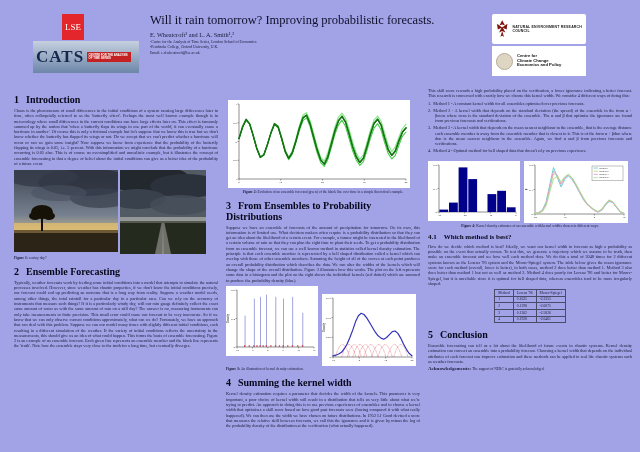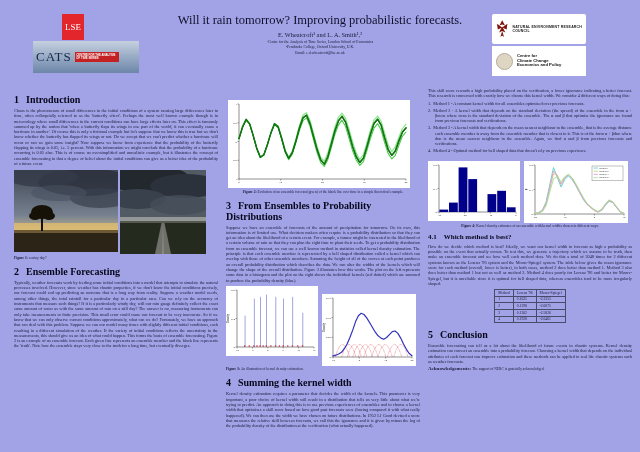--- a/index.html
+++ b/index.html
@@ -5,24 +5,24 @@
   *{margin:0;padding:0;box-sizing:border-box}
   html,body{width:640px;height:452px;overflow:hidden}
   .poster{position:relative;width:640px;height:452px;background:#a2a3e6;
           font-family:"Liberation Serif",serif;color:#1b1b3a}
   
   .lse-logo{position:absolute;left:62px;top:14px;width:22px;height:26px;background:#e3262b;
             color:#fff;font-weight:normal;font-size:9px;display:flex;align-items:center;justify-content:center}
   .cats{position:absolute;left:33px;top:41px;width:106px;height:32px;
         background:linear-gradient(180deg,#c6d0df 0%,#93a7c2 55%,#6d86a8 100%);
         display:flex;align-items:center;padding:2px 3px;gap:3px}
-  .cats-word{font-size:13px;font-weight:normal;color:#17264a;letter-spacing:1px}
+  .cats-word{font-size:17px;font-weight:bold;color:#17264a;letter-spacing:1px}
   .cats-sub{width:44px;background:#c42222;color:#fff;font-family:"Liberation Sans",sans-serif;
             font-size:2.8px;line-height:3.3px;padding:1.5px;text-transform:uppercase;font-weight:bold}
-  .titleblock{position:absolute;left:150px;right:150px;top:13px;text-align:center}
+  .titleblock{position:absolute;left:150px;right:150px;top:13px;text-align:left}
   .ptitle{font-size:12.5px;color:#10102c}
   .pauthors{font-size:6.3px;margin-top:3px}
   .paffil{font-size:3.8px;margin-top:1.6px}
   .nerc{position:absolute;left:492px;top:14px;width:94px;height:30px;background:#fff;border-radius:2px;
         display:flex;align-items:center;gap:3px;padding:2px 3px}
   .nerc-text{font-family:"Liberation Sans",sans-serif;font-size:3.5px;line-height:4.2px;
              font-weight:bold;color:#1a1a1a;letter-spacing:.2px}
   .cccep{position:absolute;left:492px;top:46px;width:94px;height:30px;background:#fff;
          display:flex;align-items:center;gap:4px;padding:2px 4px}
   .cccep-circle{width:17px;height:17px;border-radius:50%;background:#ded5c2;border:1px solid #b4ab99;flex:none}

